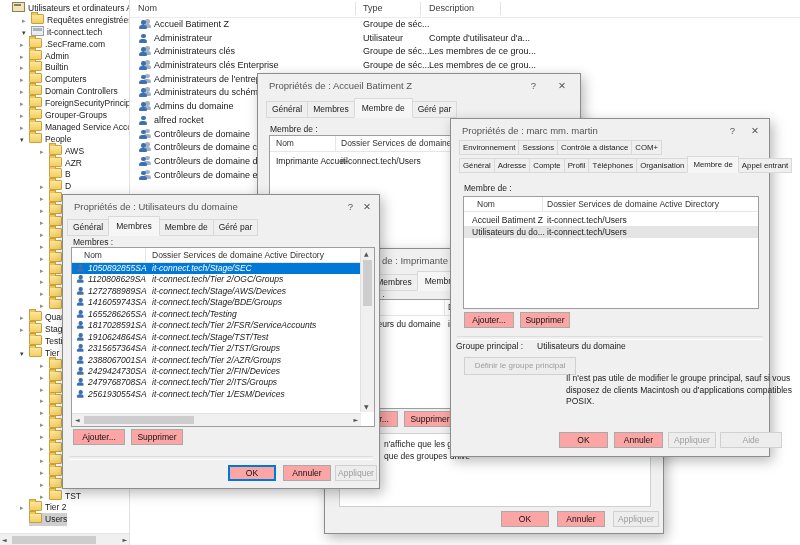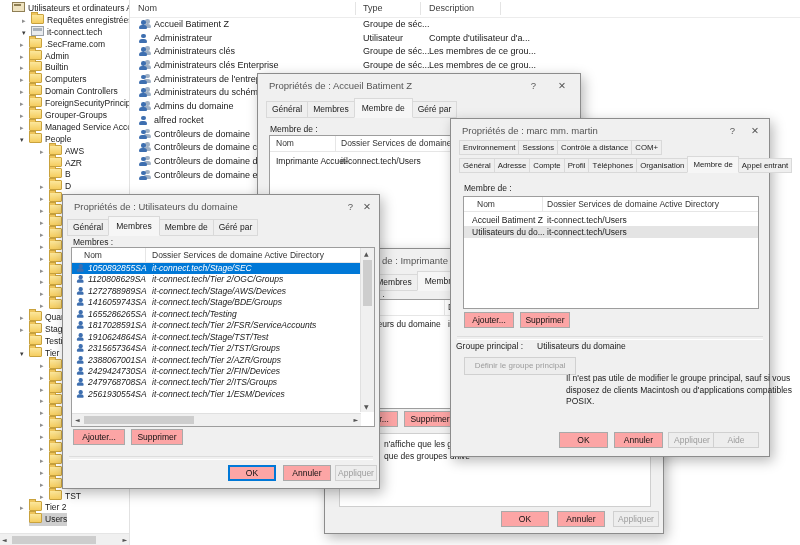--- a/index.html
+++ b/index.html
@@ -118,21 +118,21 @@
   #d-del{left:69px;top:193px;width:50px;}
   #dlgD .hsep{top:217px;}
   #d-gp-label{position:absolute;left:5px;top:222px;}
   #d-gp-value{position:absolute;left:86px;top:222px;}
   #d-setgp{left:13px;top:238px;width:112px;height:18px;line-height:16px;font-size:8px;}
   #d-note{position:absolute;left:115px;top:238px;width:200px;font-size:8.5px;color:#222;margin-top:16px;}
   #d-note div{line-height:11.5px;white-space:nowrap;}
   #d-ok{left:108px;top:313px;width:49px;}
   #d-cancel{left:163px;top:313px;width:49px;}
   #d-apply{left:217px;top:313px;width:48px;}
-  #d-aide{left:262px;top:313px;width:46px;}
+  #d-aide{left:269px;top:313px;width:62px;}
 </style>
 </head>
 <body>
 
 <div id="screen">
 
   <div id="tree">
 
       <div class="trow ind0">
         <span class="arr arrow-none"></span><span class="cnt"><span class="tico icon-root"></span><span class="tlab">Utilisateurs et ordinateurs Active</span></span>

